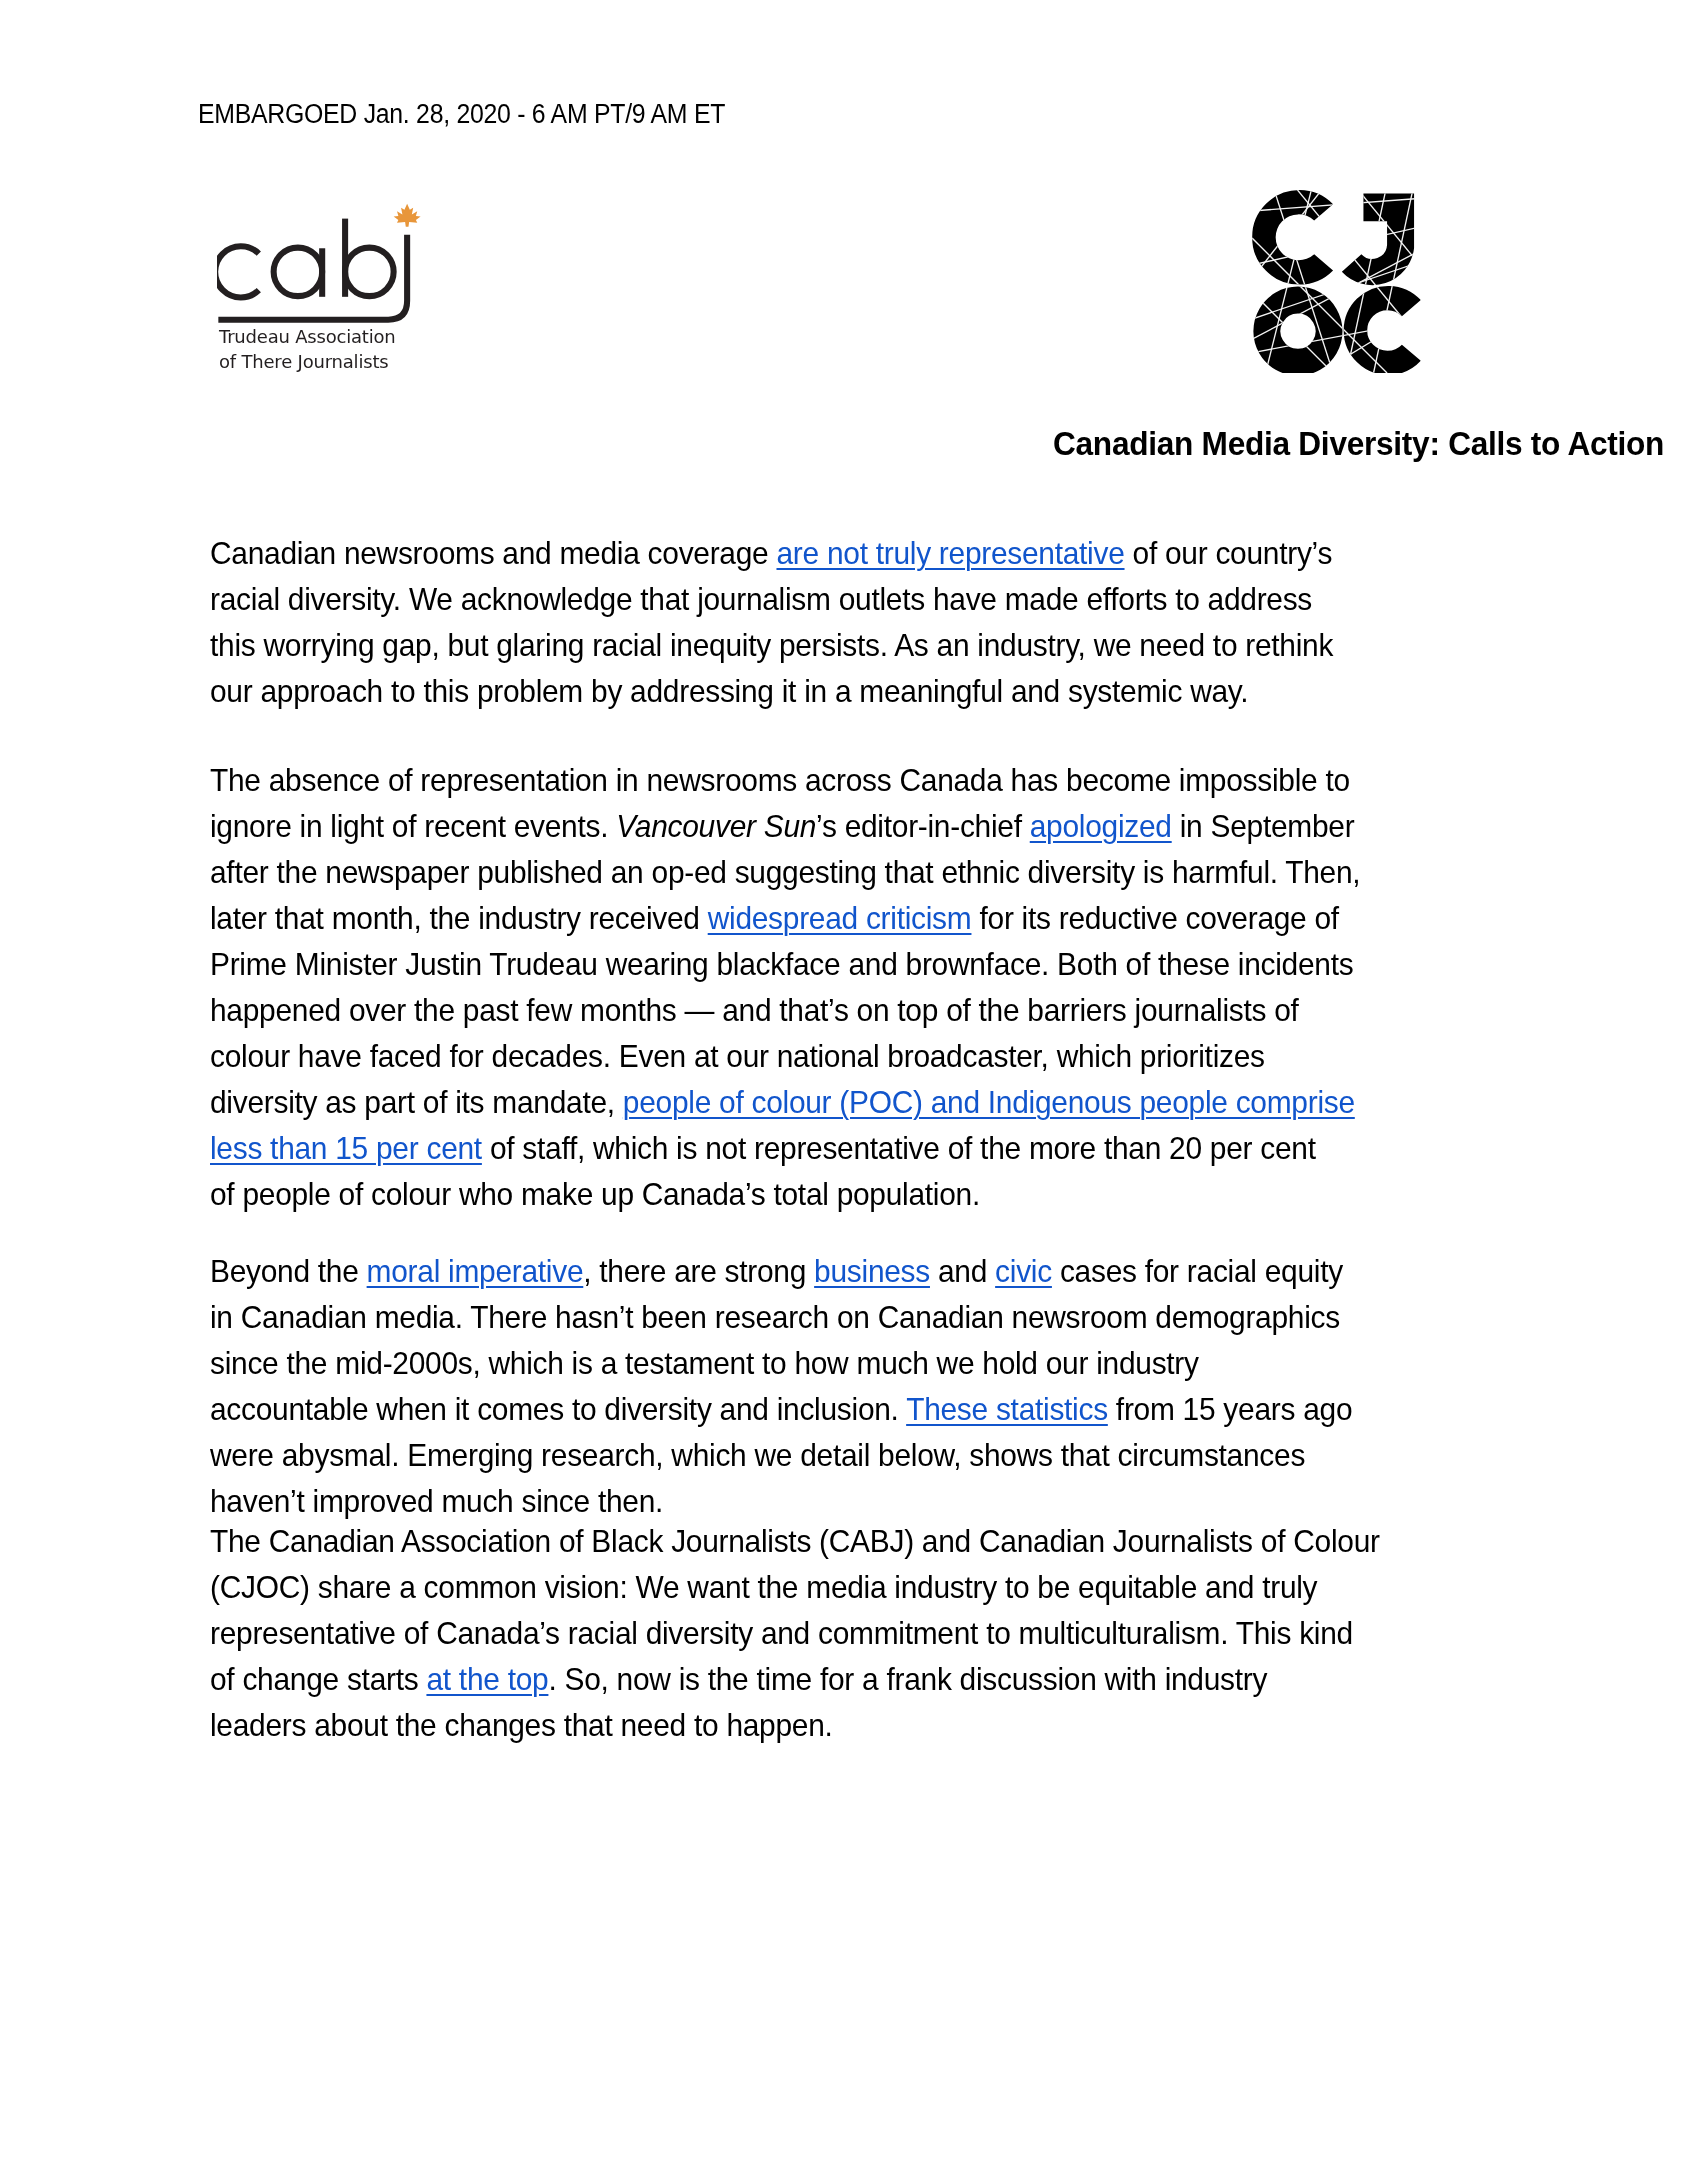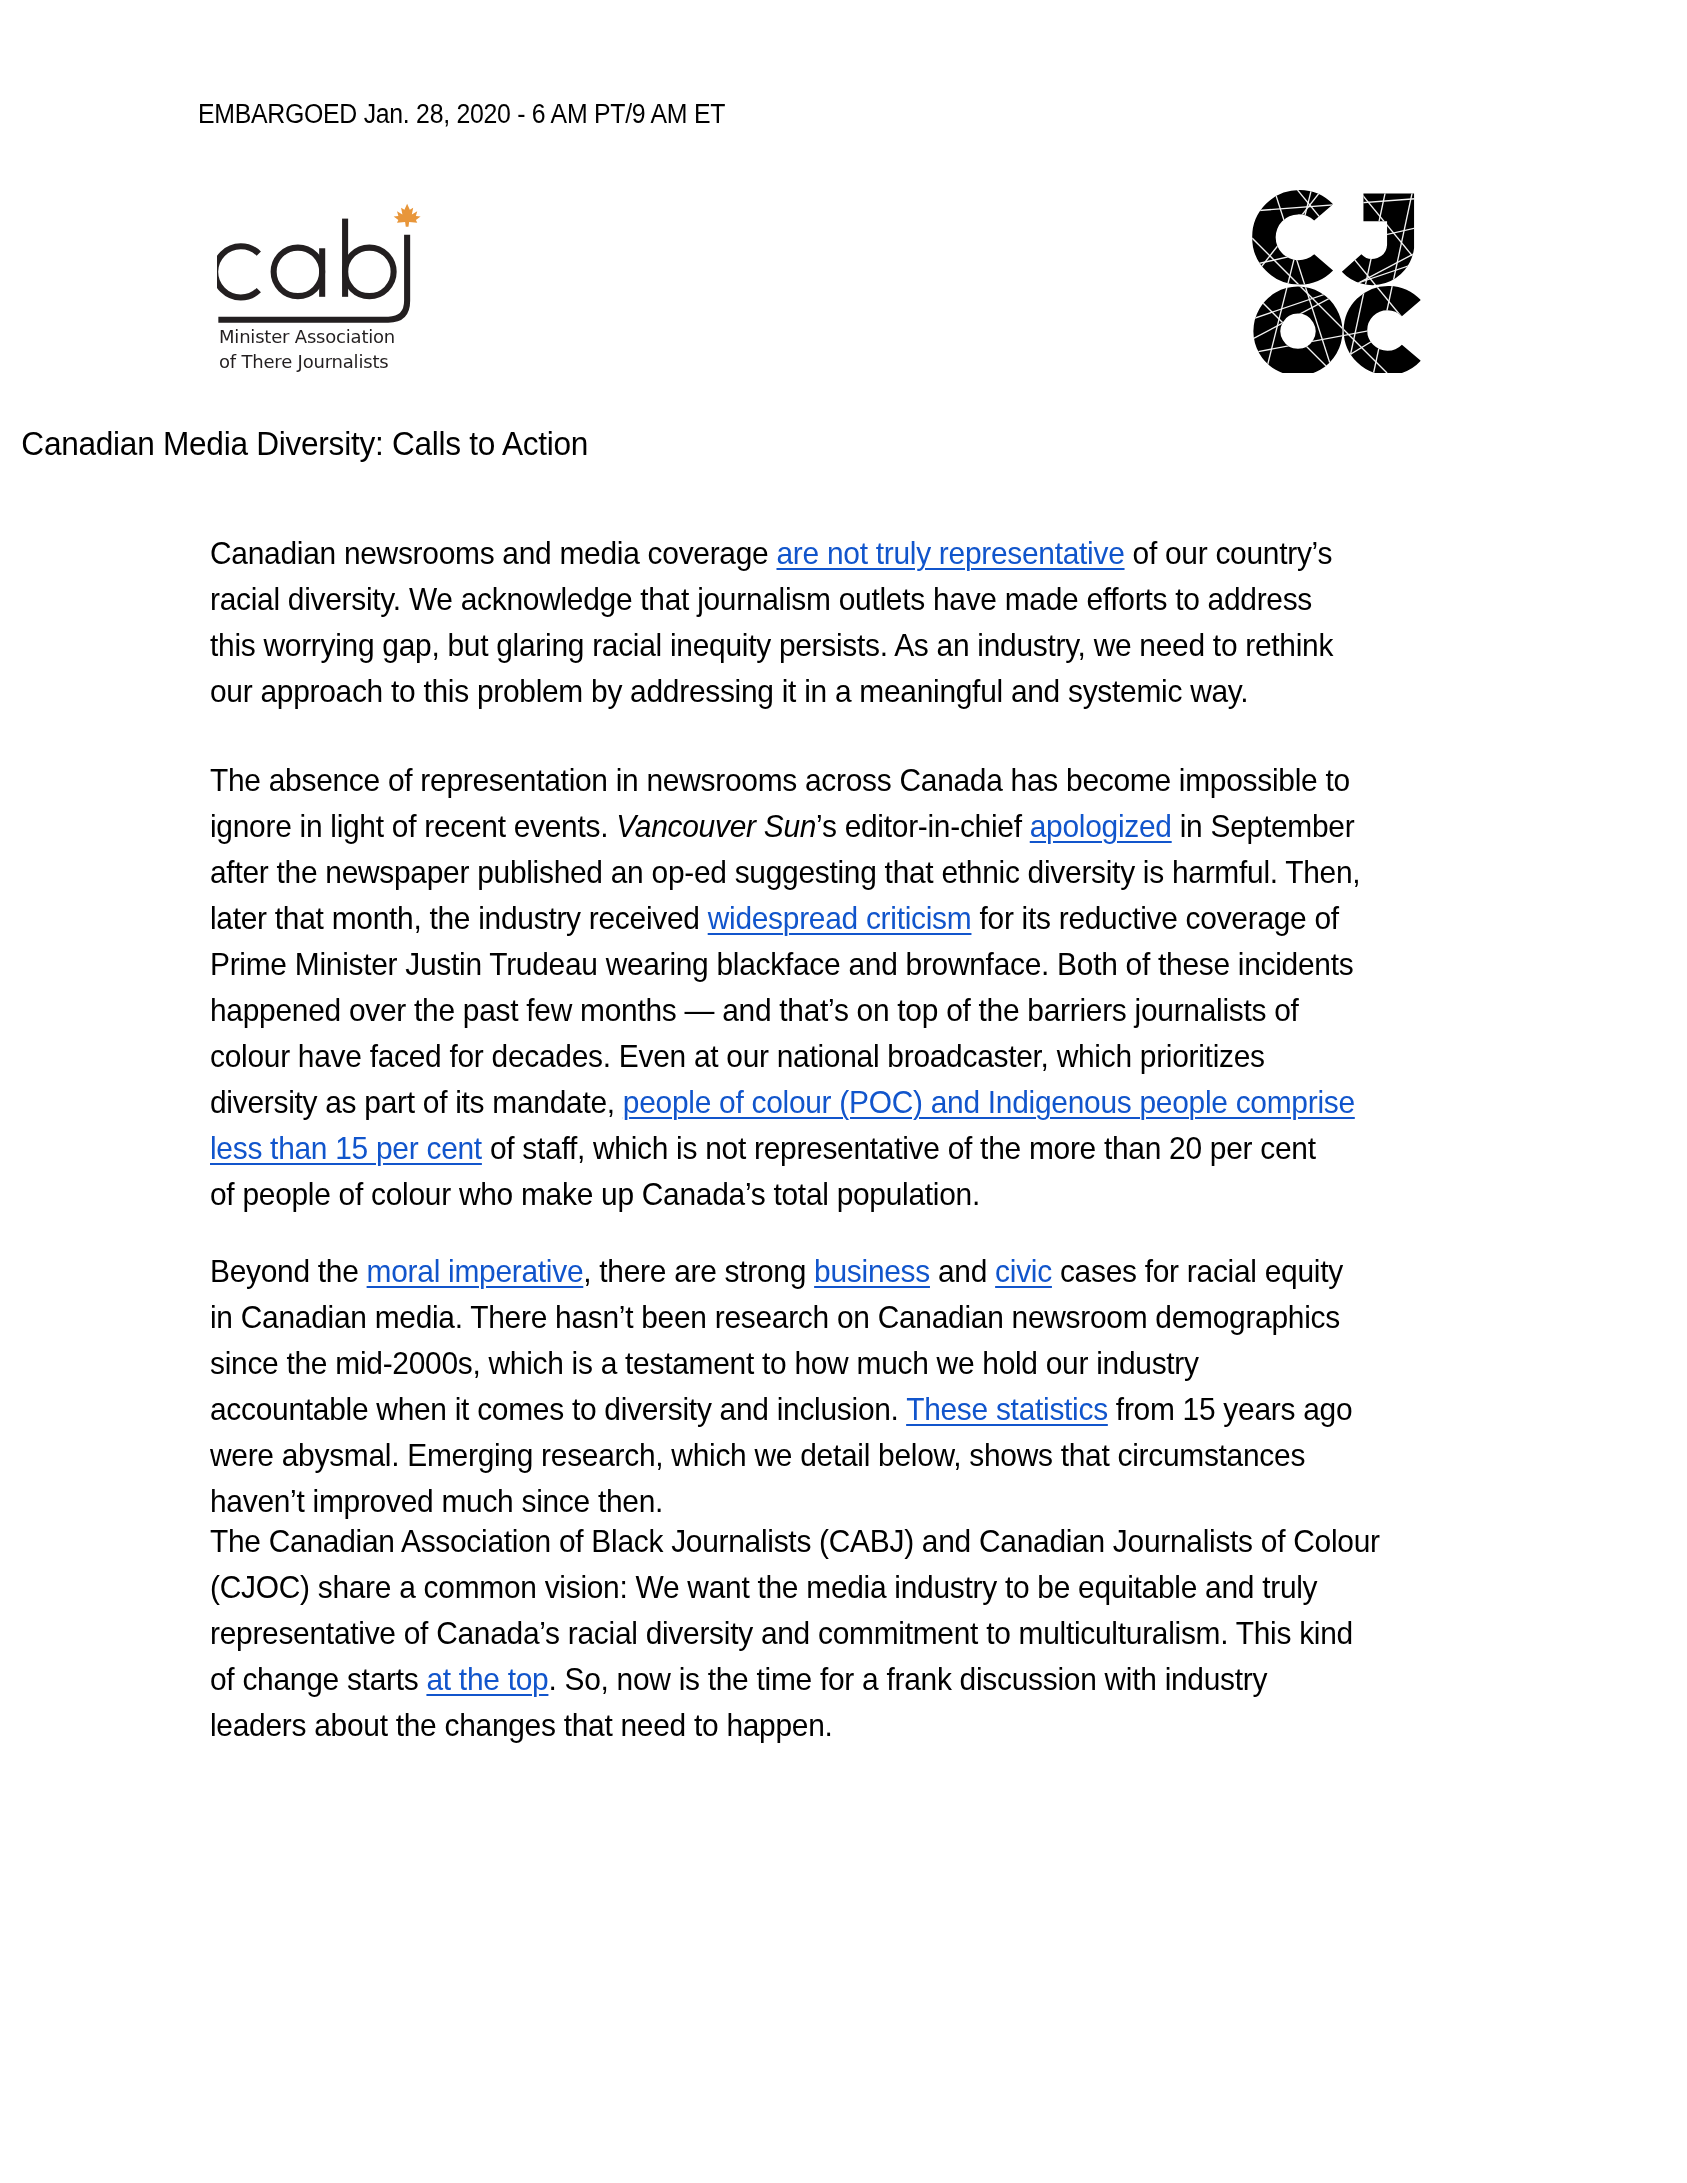--- a/index.html
+++ b/index.html
@@ -47,23 +47,23 @@
     left: 1252px;
     top: 184px;
     width: 179px;
     height: 189px;
   }
   .doc-title {
     position: absolute;
     left: 0;
     width: 1687px;
     top: 424px;
-    text-align: left;
+    text-align: right;
     font-size: 34px;
-    font-weight: 400;
+    font-weight: 700;
     letter-spacing: -0.3px;
   }
   .doc-title span {
     display: inline-block;
     transform: scaleX(0.93);
   }
   .body-text {
     position: absolute;
     left: 198px;
     width: 1303px;
@@ -105,21 +105,21 @@
     <path d="M62 78 A38 38 0 1 0 62 132" fill="none" stroke="#231f20" stroke-width="9" stroke-linecap="butt"></path>
 
     <circle cx="120" cy="105" r="36" fill="none" stroke="#231f20" stroke-width="9"></circle>
     <line x1="156" y1="70" x2="156" y2="142" stroke="#231f20" stroke-width="9"></line>
 
     <line x1="190" y1="26" x2="190" y2="142" stroke="#231f20" stroke-width="9"></line>
     <circle cx="226" cy="105" r="36" fill="none" stroke="#231f20" stroke-width="9"></circle>
 
     <path d="M282 50 L282 148 Q282 176 254 176 L2 176" fill="none" stroke="#231f20" stroke-width="9"></path>
   </svg>
-  <div class="cabj-sub" style="top:125px;">Minister Association</div>
+  <div class="cabj-sub" style="top:125px;">Trudeau Association</div>
   <div class="cabj-sub" style="top:150px;">of There Journalists</div>
 </div>
 
 <div class="logo-cjoc">
   <svg width="179" height="189" viewBox="0 0 265 280">
     <defs>
       <clipPath id="cjocClip">
 
         <path d="M120 30 A70 70 0 1 0 120 128 L92 104 A34 34 0 1 1 92 54 Z"></path>
 

